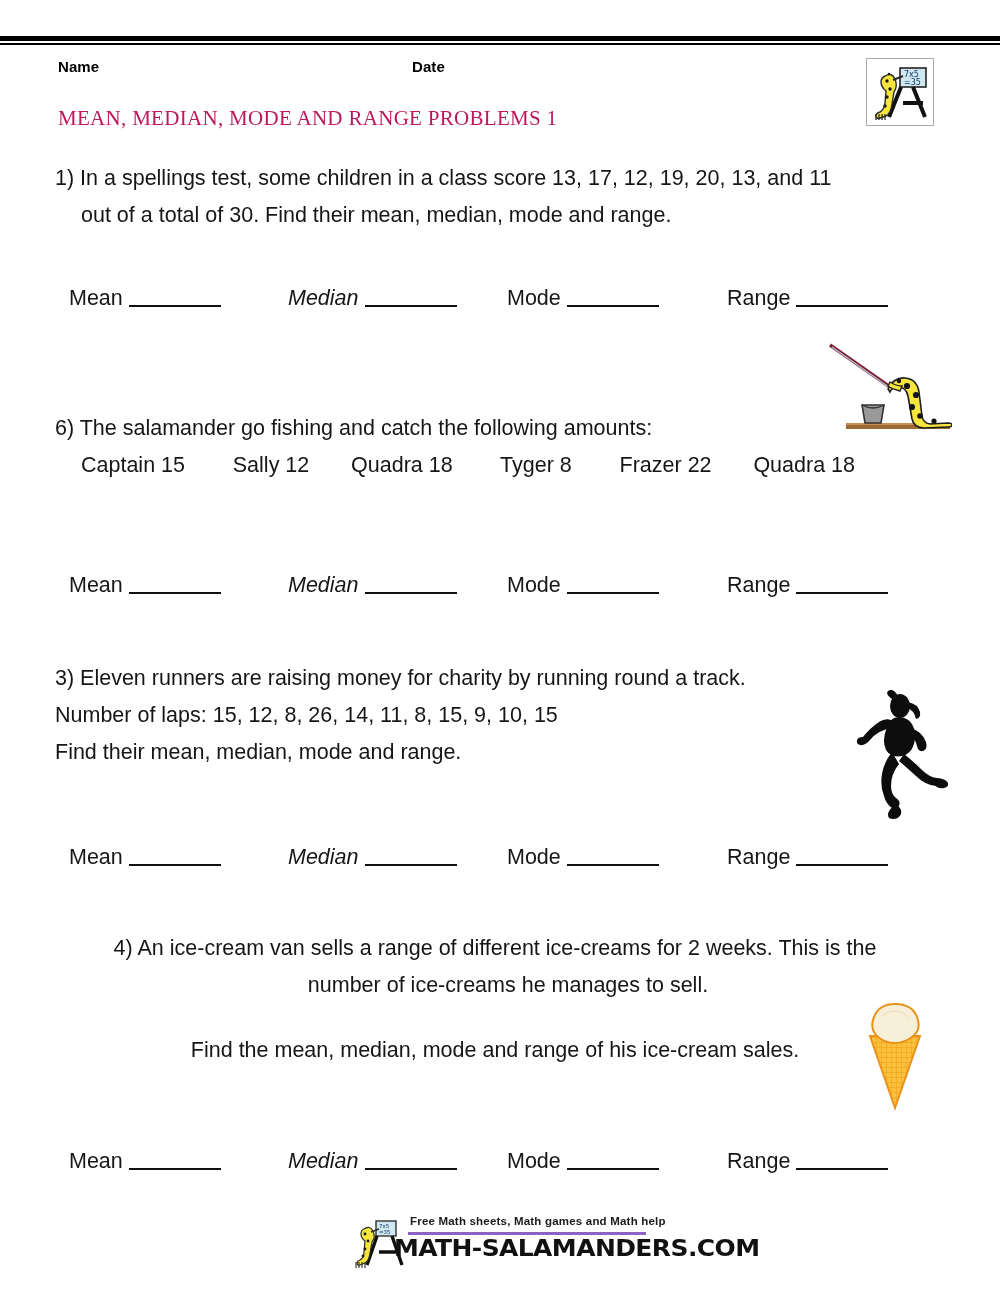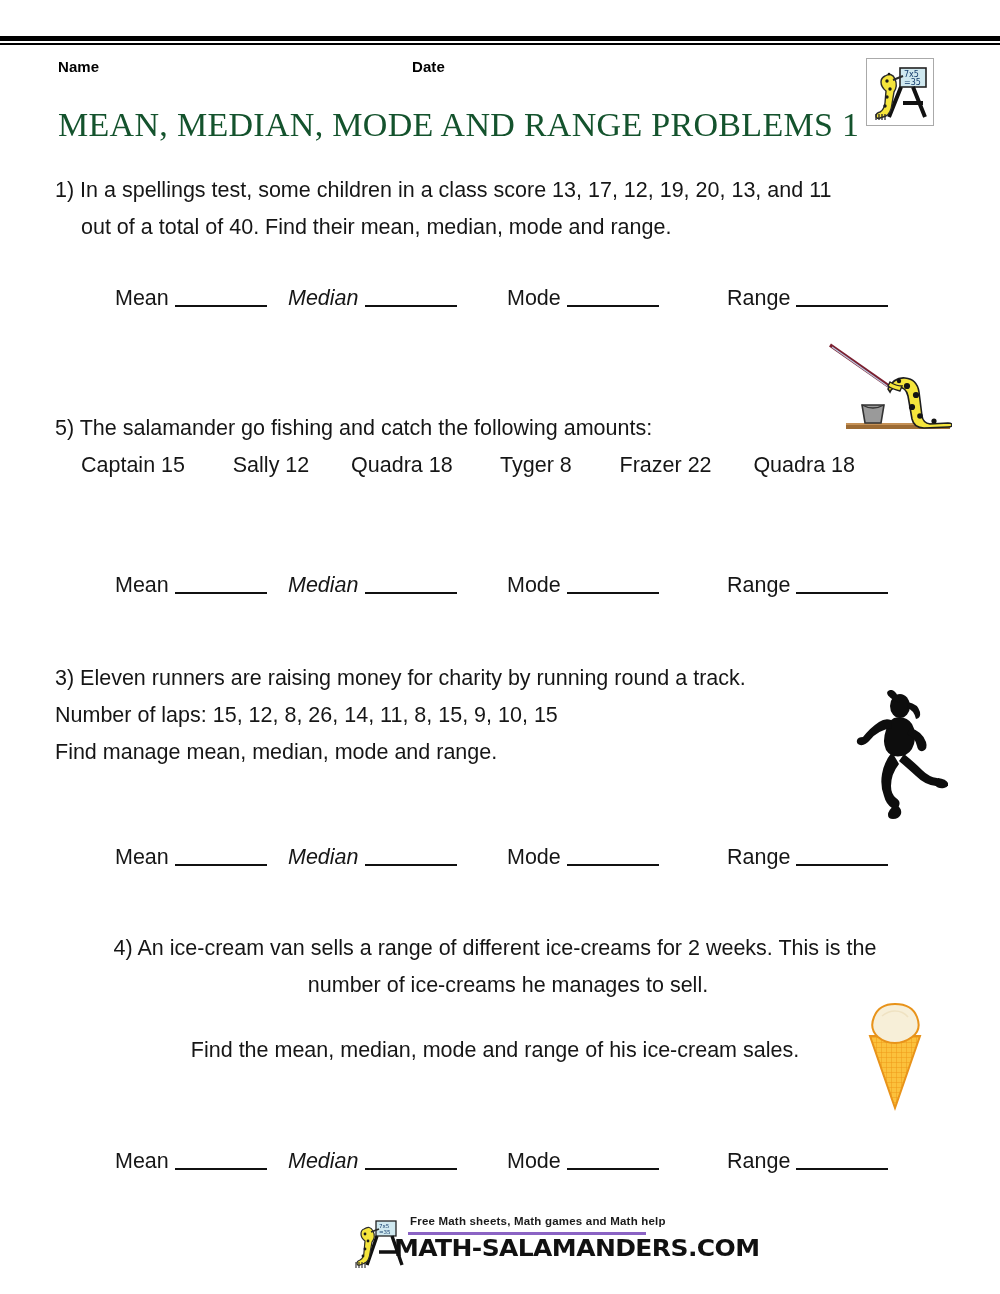--- a/index.html
+++ b/index.html
@@ -73,40 +73,40 @@
     box-sizing: border-box;
   }
   .logo-box svg { display: block; }
 
   
   .sheet-title {
     position: absolute;
     left: 58px;
     top: 106px;
     font-family: "Liberation Serif", serif;
-    font-size: 34px;
-    color: #14532d;
+    font-size: 21px;
+    color: #be185d;
     letter-spacing: 0.3px;
     white-space: nowrap;
   }
 
   
   .question {
     position: absolute;
     left: 55px;
     width: 880px;
     font-size: 21.5px;
     line-height: 37px;
     color: #161616;
   }
   .q-line { white-space: nowrap; }
   .q-indent { padding-left: 26px; }
   .u-line { text-decoration: underline; }
 
-  .q1 { top: 160px; margin-top: 12px; }
+  .q1 { top: 160px; }
   .q2 { top: 410px; }
   .q3 { top: 660px; }
   .q4 { top: 930px; text-align: center; }
 
   
   .names-row {
     white-space: pre;
     padding-left: 26px;
   }
 
@@ -130,21 +130,21 @@
     white-space: nowrap;
   }
   .answer-row .slot .lbl { margin-right: 6px; }
   .answer-row .slot .blank {
     display: inline-block;
     border-bottom: 2px solid #111111;
     width: 92px;
     height: 18px;
     vertical-align: -2px;
   }
-  .slot-mean   { left: 14px; margin-left: 46px; }
+  .slot-mean   { left: 14px; }
   .slot-median { left: 233px; font-style: italic; }
   .slot-mode   { left: 452px; }
   .slot-range  { left: 672px; }
 
   .a1 { top: 286px; }
   .a2 { top: 573px; }
   .a3 { top: 845px; }
   .a4 { top: 1149px; }
 
   
@@ -235,40 +235,40 @@
     <circle cx="22" cy="15" r="1.3" fill="#1a1a1a"></circle>
 
     <path d="M9 55 L9 61 M12 55 L12 61 M15 55 L15 61 M18 55 L18 61" stroke="#2a2a2a" stroke-width="1.3"></path>
   </svg>
 </div>
 
 <div class="sheet-title">MEAN, MEDIAN, MODE AND RANGE PROBLEMS 1</div>
 
 <div class="question q1">
   <div class="q-line">1)  In a spellings test, some children in a class score 13, 17, 12, 19, 20, 13, and 11</div>
-  <div class="q-line q-indent">out of a total of 40. Find their mean, median, mode and range.</div>
+  <div class="q-line q-indent">out of a total of 30. Find their mean, median, mode and range.</div>
 </div>
 
 <div class="answer-row a1">
   <div class="slot slot-mean">
     <span class="lbl">Mean</span><span class="blank"></span>
   </div>
   <div class="slot slot-median">
     <span class="lbl">Median</span><span class="blank"></span>
   </div>
   <div class="slot slot-mode">
     <span class="lbl">Mode</span><span class="blank"></span>
   </div>
   <div class="slot slot-range">
     <span class="lbl">Range</span><span class="blank"></span>
   </div>
 </div>
 
 <div class="question q2">
-  <div class="q-line">5)  The salamander go fishing and catch the following amounts:</div>
+  <div class="q-line">6)  The salamander go fishing and catch the following amounts:</div>
   <div class="names-row">Captain 15        Sally 12       Quadra 18        Tyger 8        Frazer 22       Quadra 18</div>
 </div>
 
 <div class="art art-fishing">
   <svg width="124" height="90" viewBox="0 0 124 90">
 
     <line x1="2" y1="2" x2="62" y2="44" stroke="#7b2030" stroke-width="3.4"></line>
     <line x1="4" y1="4" x2="62" y2="45" stroke="#b9c8e0" stroke-width="1.2"></line>
 
     <rect x="18" y="80" width="104" height="6" fill="#9c6b34"></rect>
@@ -300,21 +300,21 @@
     <span class="lbl">Mode</span><span class="blank"></span>
   </div>
   <div class="slot slot-range">
     <span class="lbl">Range</span><span class="blank"></span>
   </div>
 </div>
 
 <div class="question q3">
   <div class="q-line">3)  Eleven runners are raising money for charity by running round a track.</div>
   <div class="q-line">Number of laps: 15, 12, 8, 26, 14, 11, 8, 15, 9, 10, 15</div>
-  <div class="q-line">Find manage mean, median, mode and range.</div>
+  <div class="q-line">Find their mean, median, mode and range.</div>
 </div>
 
 <div class="art art-runner">
   <svg width="106" height="130" viewBox="0 0 106 130">
     <g fill="#0d0d0d">
 
       <ellipse cx="58" cy="16" rx="10" ry="12"></ellipse>
 
       <path d="M50 9 q-7 -5 -4 -8 q4 -3 8 2 q4 5 3 10 z"></path>
       <path d="M66 12 q10 2 12 10 q1 6 -4 7 q-2 -9 -9 -11 z"></path>

